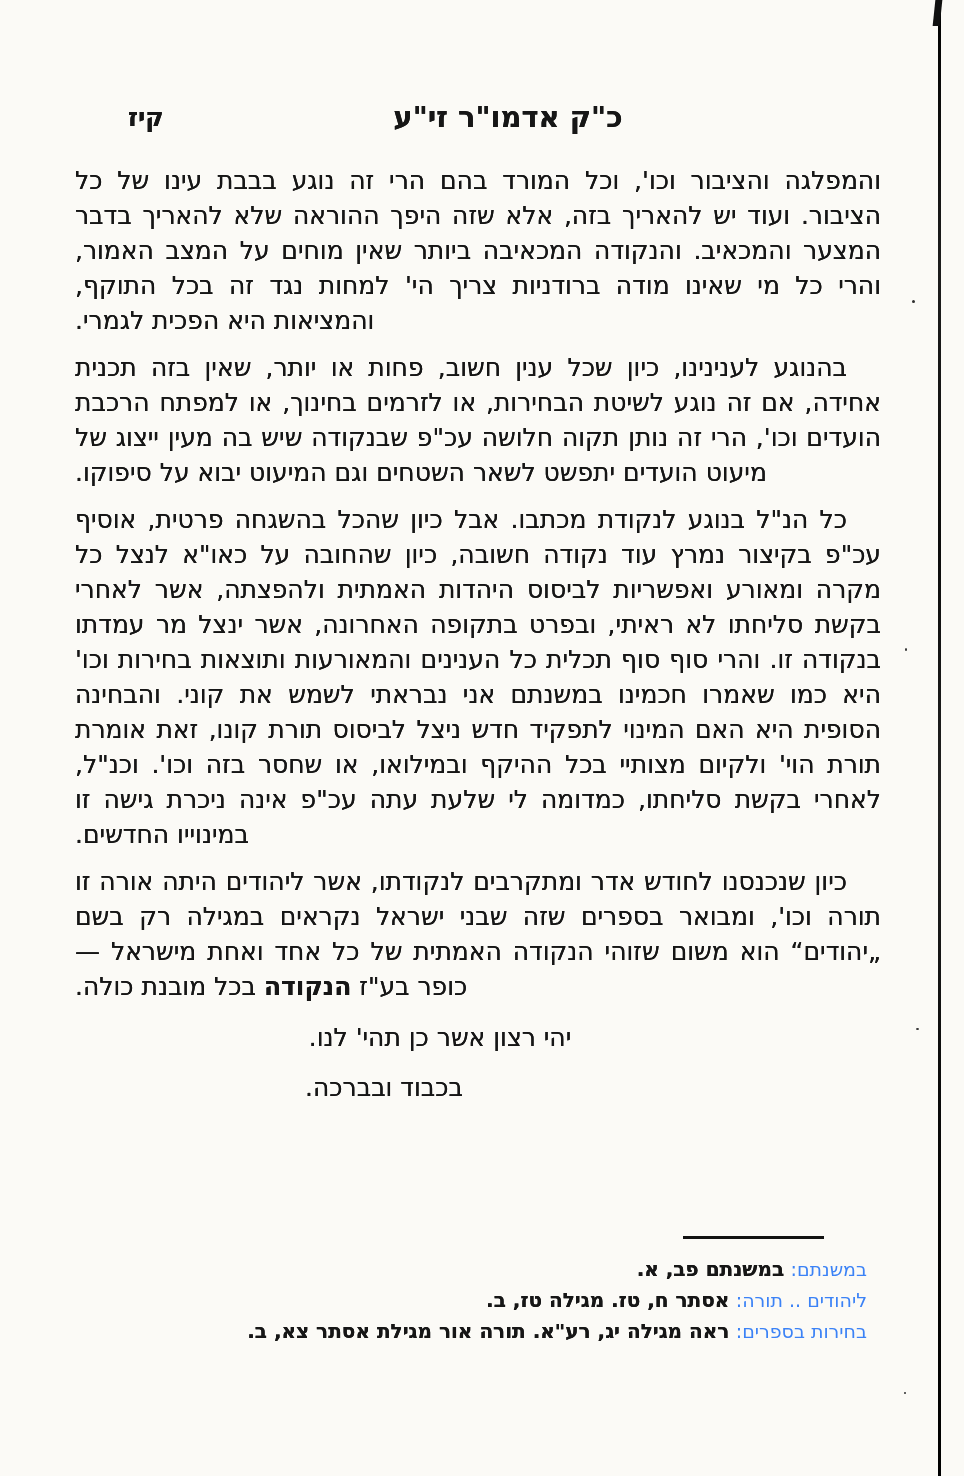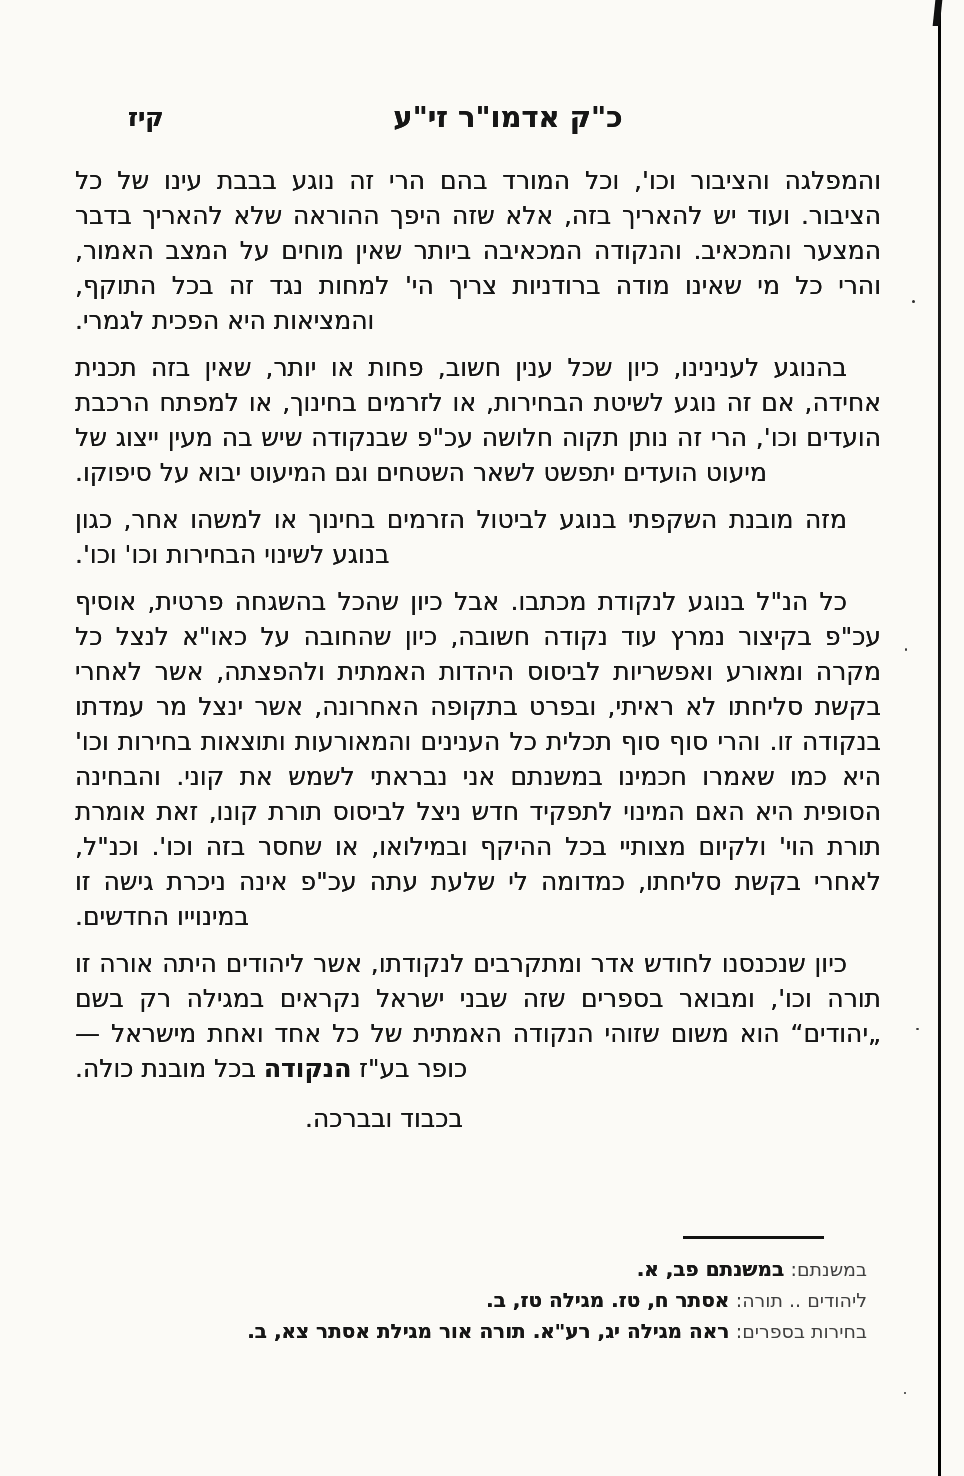--- a/index.html
+++ b/index.html
@@ -66,21 +66,21 @@
   
   .fn-sep {
     position:absolute; left:683px; top:1236px;
     width:141px; height:3px; background:#121212;
   }
   .footnotes {
     position:absolute; left:75px; top:1254px; width:792px;
     direction:rtl; text-align:right; text-align-last:right;
     font-size:20px; line-height:31px;
   }
-  .fn-lead { font-weight:normal; font-size:19px; color:#404040;margin-top:32px; }
+  .fn-lead { font-weight:normal; font-size:19px; color:#3b82f6;margin-top:32px; }
   .fn-ref  { font-weight:bold; font-size:20px; text-shadow:0 0 .4px currentColor; }
 </style>
 </head>
 <body>
 
 <div class="page">
 
   <div class="scan-edge"></div>
   <div class="scan-blob"></div>
   <div class="speck s1"></div>
@@ -89,23 +89,23 @@
   <div class="speck s4"></div>
 
   <header class="header">
     <span class="page-num">קיז</span>
     <h1 class="title">כ"ק אדמו"ר זי"ע</h1>
   </header>
 
   <main class="body-text">
     <p class="para no-indent">והמפלגה והציבור וכו', וכל המורד בהם הרי זה נוגע בבבת עינו של כל הציבור. ועוד יש להאריך בזה, אלא שזה היפך ההוראה שלא להאריך בדבר המצער והמכאיב. והנקודה המכאיבה ביותר שאין מוחים על המצב האמור, והרי כל מי שאינו מודה ברודניות צריך הי' למחות נגד זה בכל התוקף, והמציאות היא הפכית לגמרי.</p>
     <p class="para">בהנוגע לענינינו, כיון שכל ענין חשוב, פחות או יותר, שאין בזה תכנית אחידה, אם זה נוגע לשיטת הבחירות, או לזרמים בחינוך, או למפתח הרכבת הועדים וכו', הרי זה נותן תקוה חלושה עכ"פ שבנקודה שיש בה מעין ייצוג של מיעוט הועדים יתפשט לשאר השטחים וגם המיעוט יבוא על סיפוקו.</p>
-    <p class="para">מזה מובנת השקפתי בנוגע לביטול הזרמים בחינוך או למשהו אחר, כגון בנוגע לשינוי הבחירות וכו' וכו'.</p>
     <p class="para">כל הנ"ל בנוגע לנקודת מכתבו. אבל כיון שהכל בהשגחה פרטית, אוסיף עכ"פ בקיצור נמרץ עוד נקודה חשובה, כיון שהחובה על כאו"א לנצל כל מקרה ומאורע ואפשריות לביסוס היהדות האמתית ולהפצתה, אשר לאחרי בקשת סליחתו לא ראיתי, ובפרט בתקופה האחרונה, אשר ינצל מר עמדתו בנקודה זו. והרי סוף סוף תכלית כל הענינים והמאורעות ותוצאות בחירות וכו' היא כמו שאמרו חכמינו במשנתם אני נבראתי לשמש את קוני. והבחינה הסופית היא האם המינוי לתפקיד חדש ניצל לביסוס תורת קונו, זאת אומרת תורת הוי' ולקיום מצותיי בכל ההיקף ובמילואו, או שחסר בזה וכו'. וכנ"ל, לאחרי בקשת סליחתו, כמדומה לי שלעת עתה עכ"פ אינה ניכרת גישה זו במינוייו החדשים.</p>
     <p class="para"><span>כיון שנכנסנו לחודש אדר ומתקרבים לנקודתו, אשר ליהודים היתה אורה זו תורה וכו', ומבואר בספרים שזה שבני ישראל נקראים במגילה רק בשם „יהודים“ הוא משום שזוהי הנקודה האמתית של כל אחד ואחת מישראל — כופר בע"ז </span><span class="emph">הנקודה</span><span> בכל מובנת כולה.</span></p>
+    <p class="closing-wish">יהי רצון אשר כן תהי' לנו.</p>
     <p class="signoff">בכבוד ובברכה.</p>
   </main>
 
   <div class="fn-sep"></div>
 
   <div class="footnotes">
     <div class="footnote"><span class="fn-lead">במשנתם:</span> <span class="fn-ref">במשנתם פב, א.</span></div>
     <div class="footnote"><span class="fn-lead">ליהודים .. תורה:</span> <span class="fn-ref">אסתר ח, טז. מגילה טז, ב.</span></div>
     <div class="footnote"><span class="fn-lead">בחירות בספרים:</span> <span class="fn-ref">ראה מגילה יג, רע"א. תורה אור מגילת אסתר צא, ב.</span></div>
   </div>

